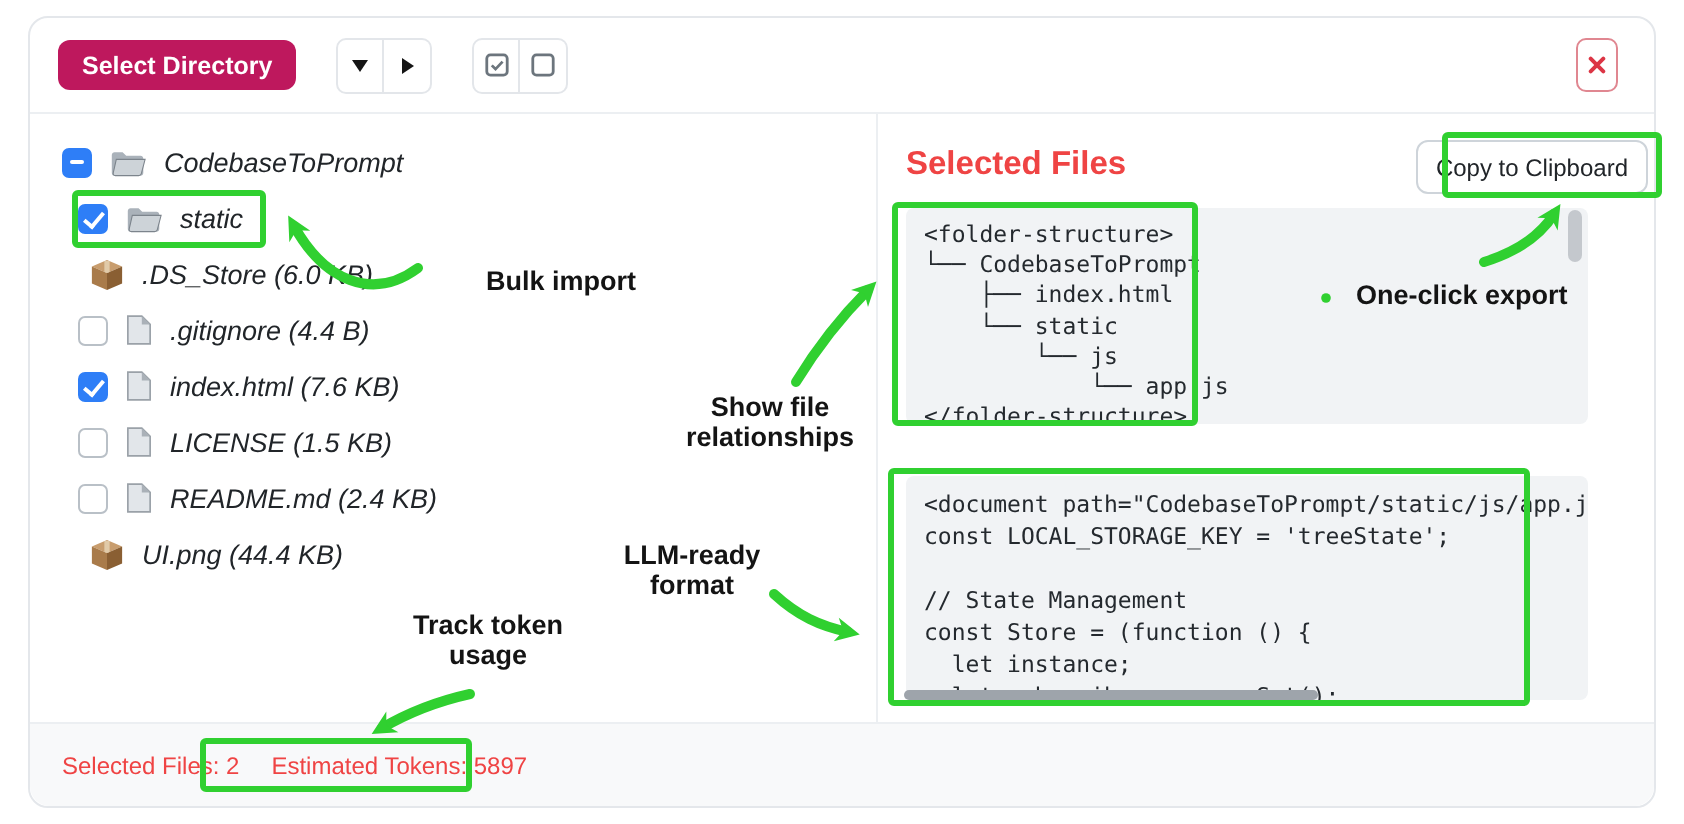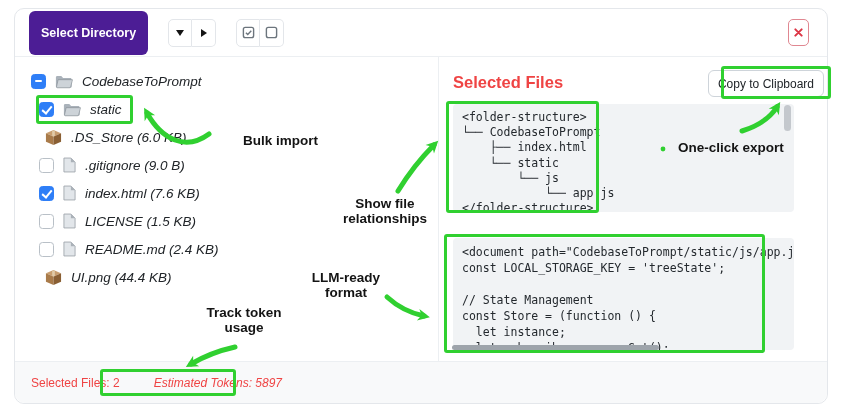--- a/index.html
+++ b/index.html
@@ -7,22 +7,22 @@
   body { font-family:"Liberation Sans", sans-serif; color:#212529; }
   .stage { position:relative; width:842px; height:412px; background:#fff; overflow:hidden; }
 
   
   .card { position:absolute; left:14px; top:8px; width:814px; height:396px;
           background:#fff; border:1px solid #e4e7eb; border-radius:10px; }
 
   
   .toolbar { position:absolute; left:0; top:0; width:100%; height:48px;
              border-bottom:1px solid #eceff2; display:flex; align-items:center; padding:0 14px; }
-  .btn-primary { background:#4c1d95; color:#fff; border:none; border-radius:6px;
-                 height:44px; padding:0 12px; font-size:12.5px; font-weight:600;
+  .btn-primary { background:#be185d; color:#fff; border:none; border-radius:6px;
+                 height:25px; padding:0 12px; font-size:12.5px; font-weight:600;
                  font-family:"Liberation Sans",sans-serif; cursor:pointer; }
   .btn-group { display:flex; margin-left:20px; }
   .tb-btn { width:24px; height:28px; background:#fff; border:1px solid #e3e6ea;
             display:flex; align-items:center; justify-content:center; cursor:pointer; }
   .btn-group .tb-btn:first-child { border-radius:5px 0 0 5px; }
   .btn-group .tb-btn:last-child { border-radius:0 5px 5px 0; border-left:none; }
   .tri-down { width:0; height:0; border-left:4.5px solid transparent; border-right:4.5px solid transparent; border-top:6.5px solid #151515; }
   .tri-right { width:0; height:0; border-top:4.5px solid transparent; border-bottom:4.5px solid transparent; border-left:6.5px solid #151515; }
   .spacer { flex:1; }
   .btn-close { width:21px; height:27px; background:#fff; border:1px solid #e08791;
@@ -58,21 +58,21 @@
                 color:#24292e; padding:6px 9px; overflow:hidden; white-space:pre; }
   .code-block.b1 { top:47px; height:108px; line-height:15.2px; }
   .code-block.b2 { top:181px; height:112px; }
   .h-scroll { position:absolute; left:13px; top:288px; width:207px; height:5px; background:#9ea4ab; border-radius:3px; cursor:pointer; }
   .v-scroll { position:absolute; right:36px; top:48px; width:7px; height:26px; background:#c4c8cd; border-radius:4px; cursor:pointer; }
 
   
   .footer { position:absolute; left:0; bottom:0; width:100%; height:42px; background:#f8f9fa;
             border-top:1px solid #eceff2; border-radius:0 0 10px 10px;
             display:flex; align-items:center; padding-left:16px; font-size:12px; color:#ef4444; }
-  .footer .tokens { margin-left:34px;font-style:italic; }
+  .footer .tokens { margin-left:16px; }
 
   
   .overlay { position:absolute; left:0; top:0; width:842px; height:412px; pointer-events:none; z-index:50; }
   .hl { position:absolute; border:3px solid #30d030; border-radius:3px; }
   .hl-static   { left:36px;  top:95px;  width:97px;  height:29px; }
   .hl-copy     { left:721px; top:66px;  width:110px; height:33px; }
   .hl-folder   { left:446px; top:101px; width:153px; height:112px; }
   .hl-document { left:444px; top:234px; width:321px; height:119px; }
   .hl-tokens   { left:100px; top:369px; width:136px; height:27px; }
   .ann { position:absolute; font-size:13.5px; font-weight:700; color:#141414; white-space:pre-line; }
@@ -166,21 +166,21 @@
           </div>
 
           <div class="tree-row">
             <span class="cb" data-state="unchecked"></span>
             <span class="ticon">
               <svg width="13" height="16" viewBox="0 0 14 17">
                   <path d="M1 1 h7.5 L13 5.5 V16 H1 Z" fill="#e2e6ea" stroke="#9aa1a8" stroke-width="0.9"></path>
                   <path d="M8.5 1 V5.5 H13 Z" fill="#aab1b8"></path>
                 </svg>
             </span>
-            <span class="tlabel">.gitignore (9.0 B)</span>
+            <span class="tlabel">.gitignore (4.4 B)</span>
           </div>
 
           <div class="tree-row">
             <span class="cb" data-state="checked"></span>
             <span class="ticon">
               <svg width="13" height="16" viewBox="0 0 14 17">
                   <path d="M1 1 h7.5 L13 5.5 V16 H1 Z" fill="#e2e6ea" stroke="#9aa1a8" stroke-width="0.9"></path>
                   <path d="M8.5 1 V5.5 H13 Z" fill="#aab1b8"></path>
                 </svg>
             </span>

